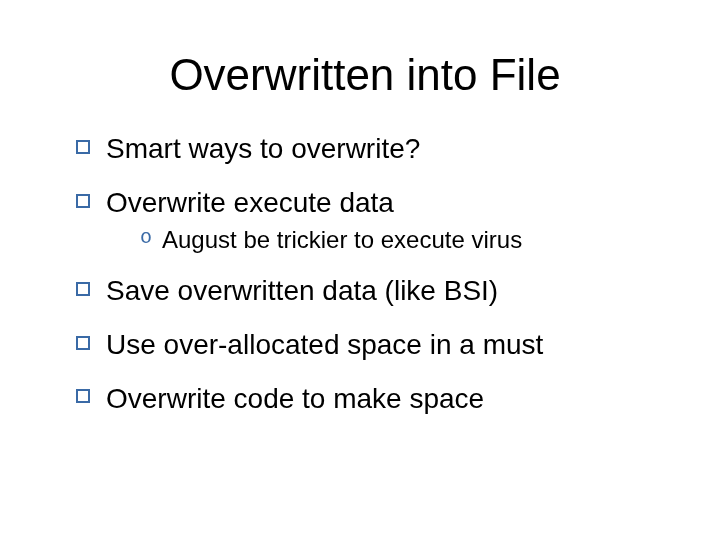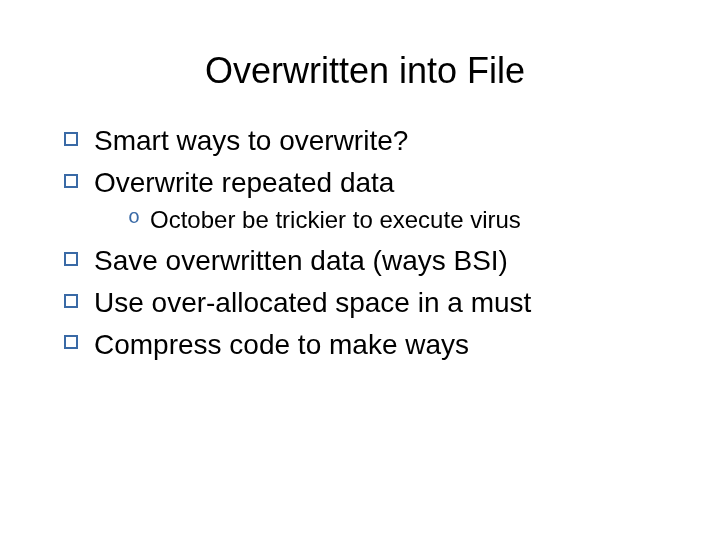--- a/index.html
+++ b/index.html
@@ -11,34 +11,34 @@
     font-family: "Comic Sans MS", "Comic Sans", cursive, sans-serif;
     color: #000000;
   }
   .slide {
     width: 720px;
     height: 540px;
     box-sizing: border-box;
     padding: 50px 40px 40px 50px;
   }
   .title {
-    font-size: 36px;
+    font-size: 44px;
     text-align: center;
     margin: 0 0 30px 0;
     font-weight: normal;
   }
   ul.level1 {
     list-style: none;
     padding: 0;
     margin: 0 0 0 10px;
   }
   ul.level1 > li {
     font-size: 28px;
     line-height: 1.35;
-    margin: 4px;
+    margin: 16px;
     padding-left: 30px;
     position: relative;
   }
   ul.level1 > li::before {
     content: "";
     position: absolute;
     left: 0;
     top: 0.35em;
     width: 14px;
     height: 14px;
@@ -69,30 +69,30 @@
 </head>
 <body>
 
 <div class="slide">
   <h1 class="title">Overwritten into File</h1>
   <ul class="level1">
     <li>
       <span>Smart ways to overwrite?</span>
     </li>
     <li>
-      <span>Overwrite repeated data</span>
+      <span>Overwrite execute data</span>
       <ul class="level2">
         <li>
-          <span>October be trickier to execute virus</span>
+          <span>August be trickier to execute virus</span>
         </li>
       </ul>
     </li>
     <li>
-      <span>Save overwritten data (ways BSI)</span>
+      <span>Save overwritten data (like BSI)</span>
     </li>
     <li>
       <span>Use over-allocated space in a must</span>
     </li>
     <li>
-      <span>Compress code to make ways</span>
+      <span>Overwrite code to make space</span>
     </li>
   </ul>
 </div>
 
 </body></html>

